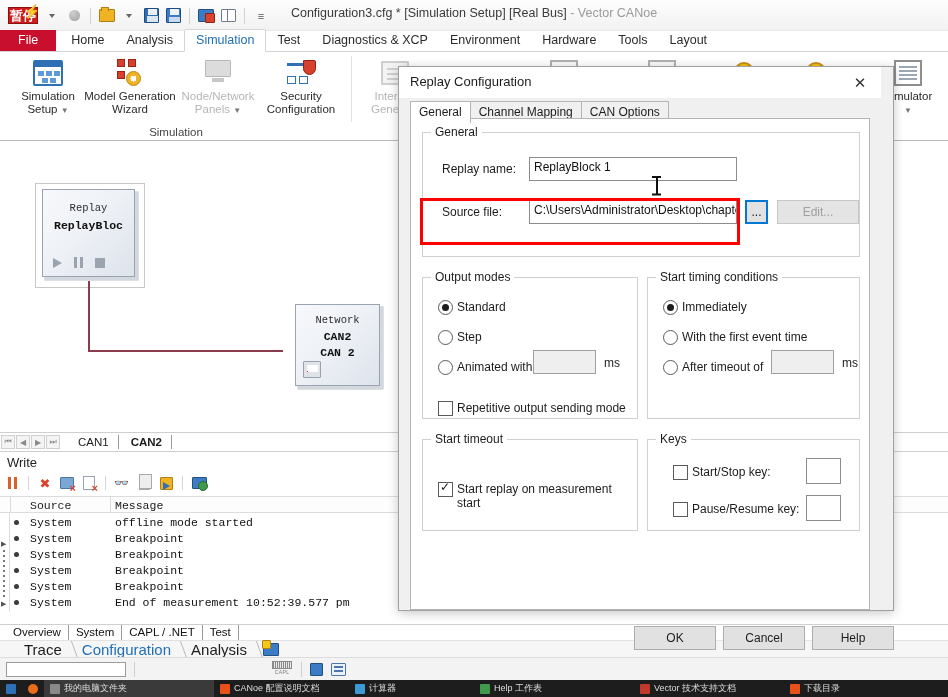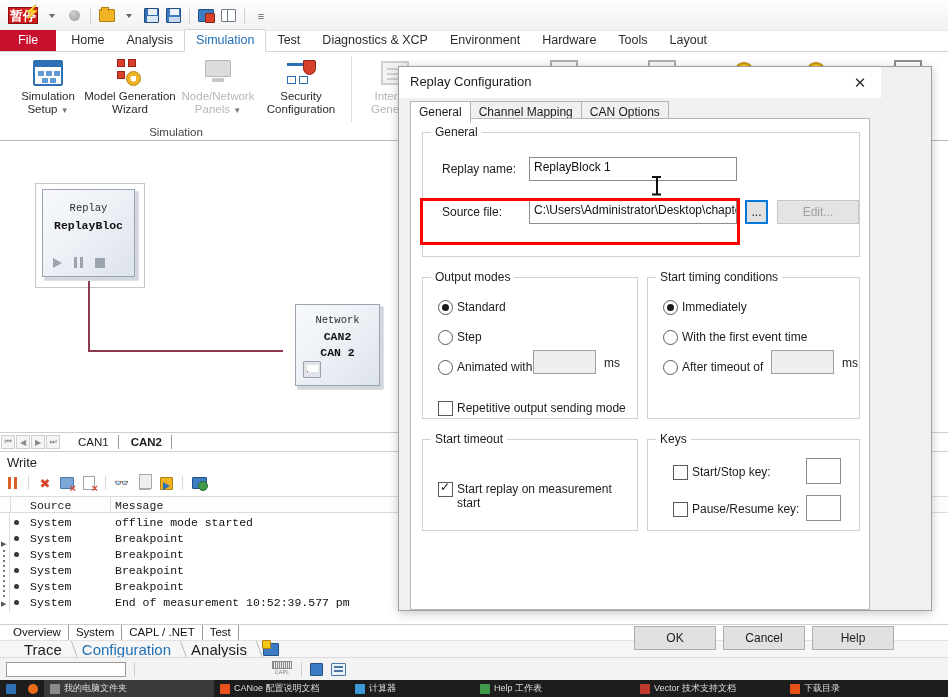--- a/index.html
+++ b/index.html
@@ -243,21 +243,21 @@
   #taskbar {
     position:absolute; left:0; top:680px; width:948px; height:17px;
     background:#1d1d1d; display:flex; align-items:center; gap:0;
   }
   .tb-item { height:17px; display:flex; align-items:center; gap:4px; padding:0 6px; color:#dedede; font-size:9px; white-space:nowrap; overflow:hidden; }
   .tb-item.grp { background:#3a3a3a;font-family:Liberation Serif, serif; }
   .tb-ic { width:10px; height:10px; border-radius:1px; flex:none; }
 
   
   #dlg {
-    position:absolute; left:398px; top:66px; width:534px; height:545px;
+    position:absolute; left:398px; top:66px; width:496px; height:545px;
     background:#f0f0f0; border:1px solid #a0a0a0;
     box-shadow:0 2px 10px rgba(0,0,0,.22);
   }
   #dlg-title {
     position:absolute; left:0; top:0; width:482px; height:31px; background:#ffffff;
   }
   #dlg-title .txt { position:absolute; left:11px; top:7px; font-size:13px; color:#1c1c1c; }
   #dlg-close { position:absolute; right:0; top:0; width:42px; height:31px;
     display:flex; align-items:center; justify-content:center; cursor:pointer;
     font-size:15px; color:#333; }
@@ -349,20 +349,23 @@
         <span class="ic-export"></span>
       </div>
     <div class="qat-btn">
         <span class="ic-panes"></span>
       </div>
     <div class="qat-sep"></div>
     <div class="qat-btn">
         <span class="ic-more">≡</span>
       </div>
   </div>
+  <div id="wintitle">
+    <span>Configuration3.cfg * [Simulation Setup] [Real Bus]</span><span class="dim"> - Vector CANoe</span>
+  </div>
 </div>
 
 <div id="ribbontabs">
   <div class="rtab file">File</div>
   <div class="rtab">Home</div>
   <div class="rtab">Analysis</div>
   <div class="rtab active">Simulation</div>
   <div class="rtab">Test</div>
   <div class="rtab">Diagnostics &amp; XCP</div>
   <div class="rtab">Environment</div>

